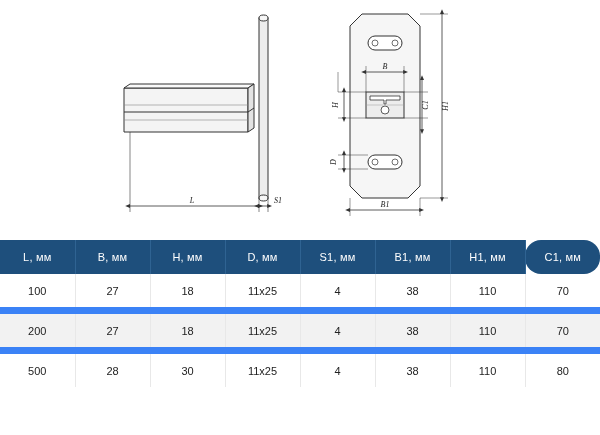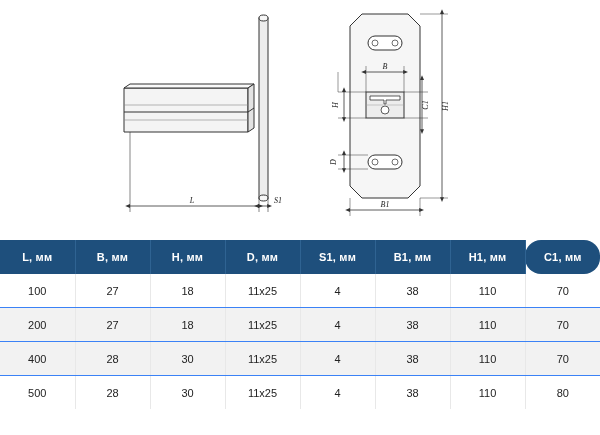--- a/index.html
+++ b/index.html
@@ -34,33 +34,33 @@
     left: 0;
     top: 240px;
     width: 600px;
     border-collapse: collapse;
     table-layout: fixed;
   }
   #spec-table th {
     background: #1e4f7c;
     color: #ffffff;
     font-size: 11px;
-    font-weight: bold;
+    font-weight: normal;
     height: 32px;
     text-align: center;
     border-right: 1px solid #2f6392;
     letter-spacing: 0.2px;
   }
   #spec-table th:last-child { border-right: none; border-radius: 16px; }
   #spec-table td {
     font-size: 11px;
     color: #222222;
     text-align: center;
     height: 31px;
-    border-bottom: 1px solid #3b82f6;
+    border-bottom: 7px solid #3b82f6;
     border-right: 1px solid #e8e8e8;
     background: #ffffff;
   }
   #spec-table td:last-child { border-right: none; margin-top: 24px; }
   #spec-table tr.alt td { background: #f2f2f2; }
   #spec-table tr:last-child td { border-bottom: none; }
 </style>
 </head>
 <body>
 
@@ -180,30 +180,20 @@
       <tr class="alt">
         <td>200</td>
         <td>27</td>
         <td>18</td>
         <td>11x25</td>
         <td>4</td>
         <td>38</td>
         <td>110</td>
         <td>70</td>
       </tr>
-      <tr class="alt">
-        <td>400</td>
-        <td>28</td>
-        <td>30</td>
-        <td>11x25</td>
-        <td>4</td>
-        <td>38</td>
-        <td>110</td>
-        <td>70</td>
-      </tr>
       <tr>
         <td>500</td>
         <td>28</td>
         <td>30</td>
         <td>11x25</td>
         <td>4</td>
         <td>38</td>
         <td>110</td>
         <td>80</td>
       </tr>

